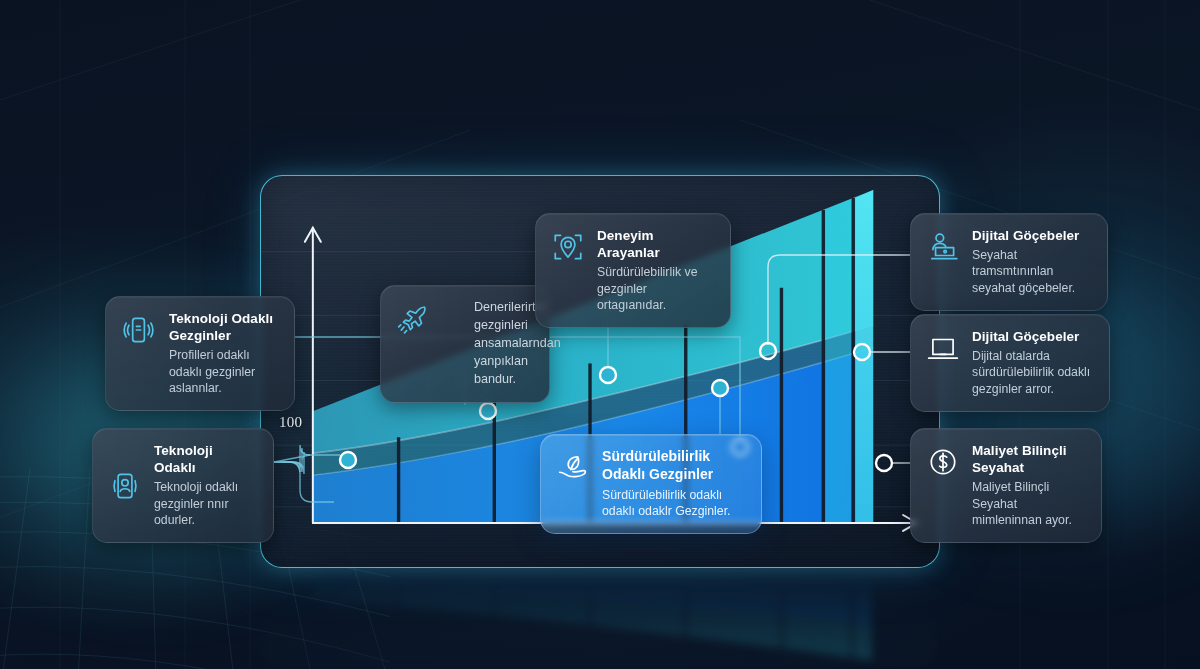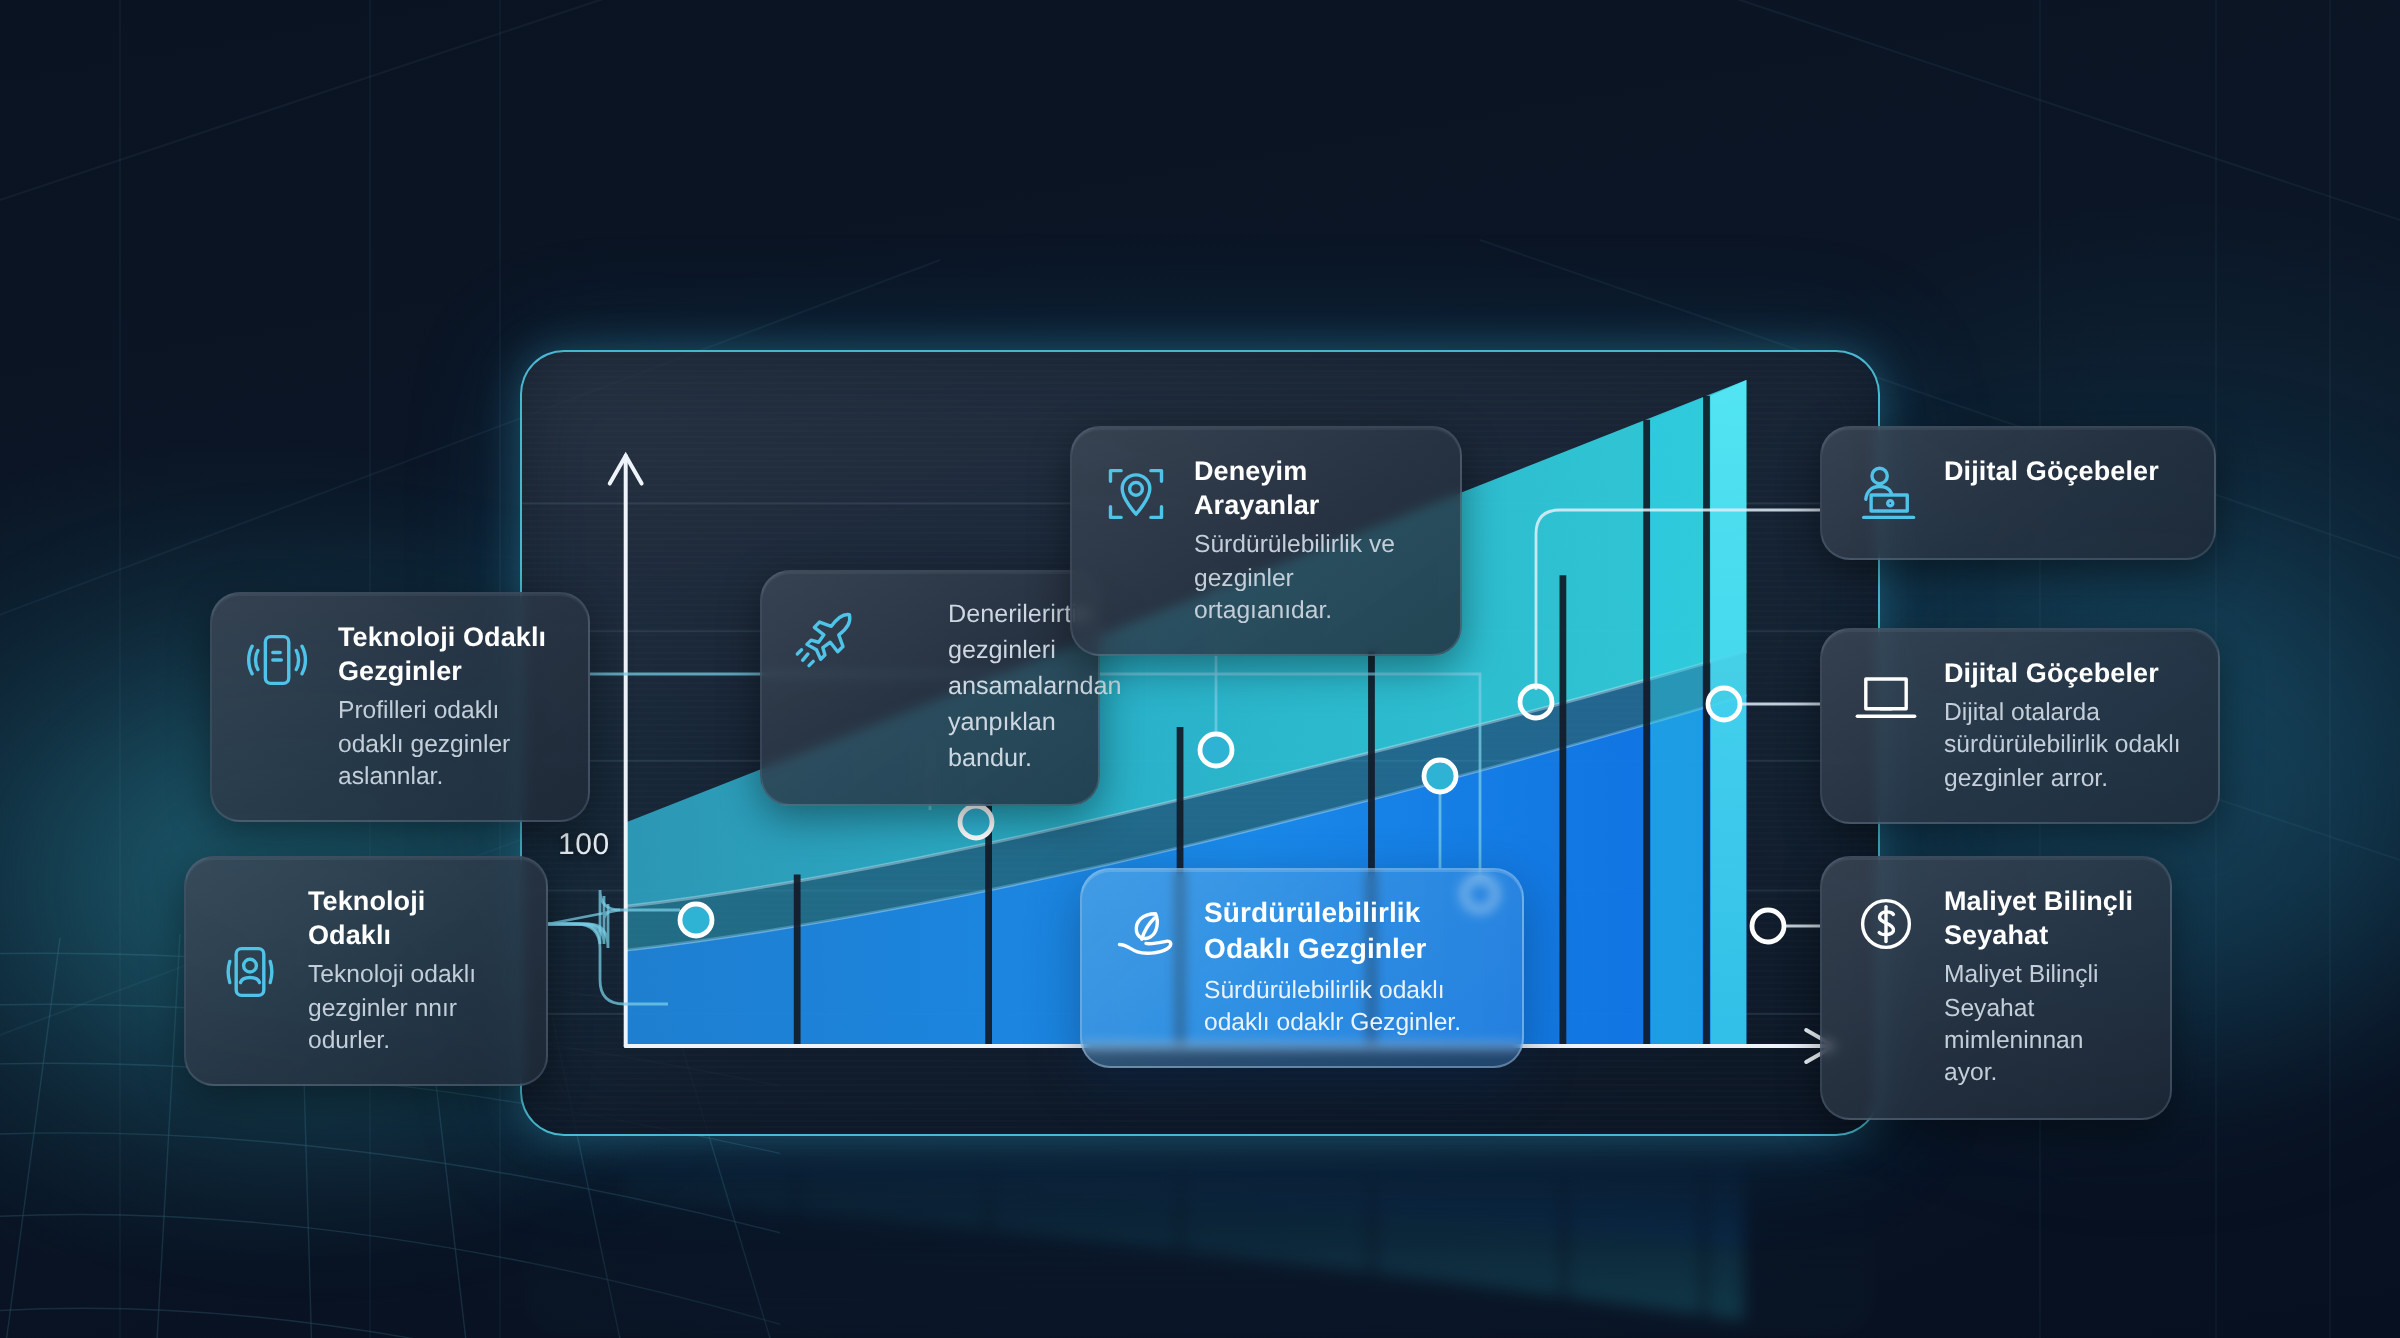--- a/index.html
+++ b/index.html
@@ -91,20 +91,21 @@
   }
 
   
   .chart { position: absolute; inset: 0; }
 
   .axis-label {
     position: absolute;
     color: #e8eef5; font-size: 15px; font-weight: 400;
     letter-spacing: .3px;
     text-shadow: 0 1px 4px rgba(0,0,0,.7);
+    font-family: Liberation Serif, serif;
   }
   .axis-100 { left: 18px;  top: 238px; }
 
   
   .card {
     position: absolute;
     display: flex; align-items: flex-start; gap: 11px;
     padding: 13px 15px 14px 14px;
     border-radius: 15px;
     background: linear-gradient(145deg, rgba(62,73,88,.80) 0%, rgba(42,53,68,.80) 55%, rgba(32,42,56,.82) 100%);
@@ -135,21 +136,21 @@
   .card.hl .ico svg { stroke: #ffffff; }
 
   
   #card-tech-focused-travelers { left: 105px; top: 296px; width: 190px; gap: 13px; }
   #card-tech-focused          { left: 92px;  top: 428px; width: 182px; align-items: center; }
   #card-flight-deals          { left: 380px; top: 285px; width: 170px; gap: 43px; }
   #card-experience-seekers    { left: 535px; top: 213px; width: 196px; }
   #card-sustainability        { left: 540px; top: 434px; width: 222px; }
   #card-digital-nomads-1      { left: 910px; top: 213px; width: 198px; }
   #card-digital-nomads-2      { left: 910px; top: 314px; width: 200px; }
-  #card-cost-conscious        { left: 910px; top: 428px; width: 176px; }
+  #card-cost-conscious        { left: 910px; top: 428px; width: 192px; }
 
   .ico svg { fill: none; stroke: #4fc3e8; stroke-width: 1.6; stroke-linecap: round; stroke-linejoin: round; }
   .ico.white svg { stroke: #ffffff; }
 
   
   .connectors { position: absolute; inset: 0; pointer-events: none; }
   .connectors path { fill: none; stroke: rgba(120,205,230,.75); stroke-width: 1.4; }
   .connectors path.wht { stroke: rgba(226,238,248,.85); }
   .dot-t { fill: #2fb3d4; stroke: #ffffff; stroke-width: 2.4; }
   .dot-w { fill: none;    stroke: #ffffff; stroke-width: 2.4; }
@@ -406,20 +407,21 @@
       <svg viewBox="0 0 32 32">
         <circle cx="13" cy="7.5" r="3.6"></circle>
         <path d="M6.5 18.5 C 7 14 10 12.5 13 12.5 C 15.5 12.5 17.5 13.5 18.5 15.5"></path>
         <path d="M9 16.5 L 26 16.5 L 26 24 L 9 24 Z"></path>
         <circle cx="18" cy="20.3" r="1.2"></circle>
         <path d="M5.5 27 L 29 27"></path>
       </svg>
     </span>
     <span class="txt">
       <h4>Dijital Göçebeler</h4>
+      <p>Seyahat tramsmtınınlan seyahat göçebeler.</p>
     </span>
   </div>
 
   <div class="card" id="card-digital-nomads-2">
     <span class="ico white">
       <svg viewBox="0 0 32 32">
         <path d="M6.5 8 L 25.5 8 L 25.5 22 L 6.5 22 Z"></path>
         <path d="M2.5 25.5 L 29.5 25.5"></path>
         <path d="M13.5 22 L 18.5 22"></path>
       </svg>

